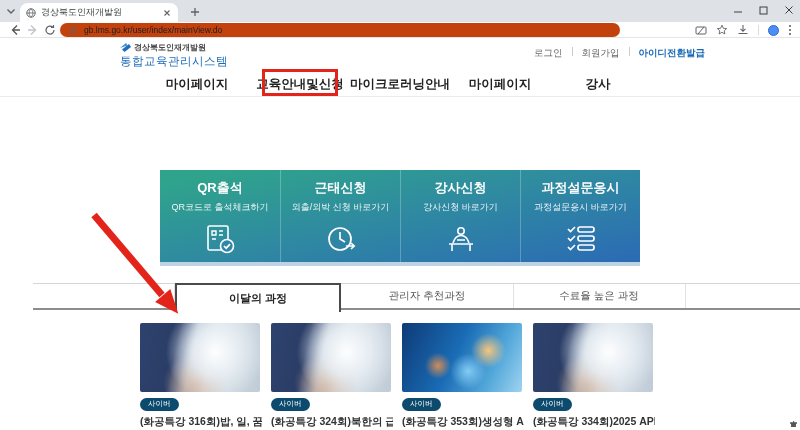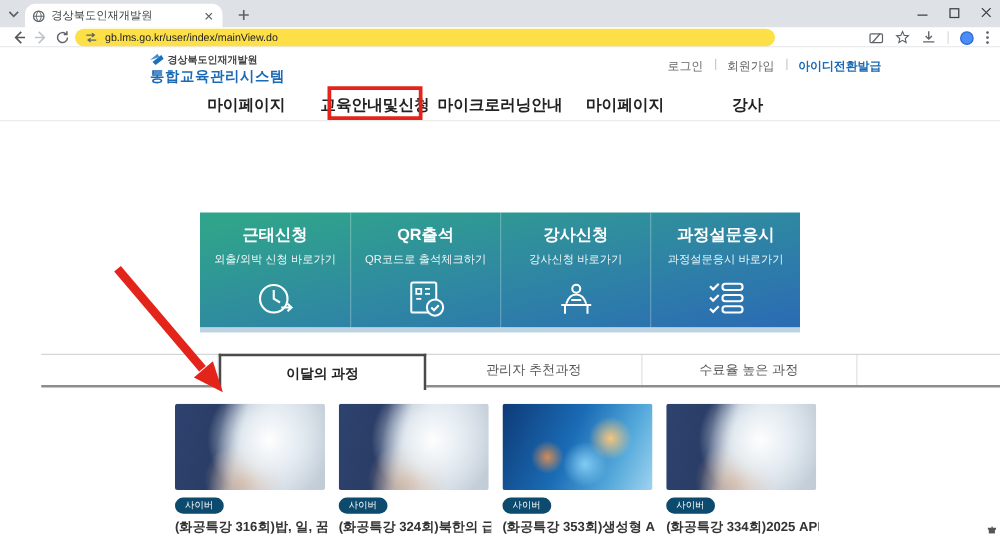--- a/index.html
+++ b/index.html
@@ -13,31 +13,31 @@
   .browser-tab { position:absolute; left:20px; top:3px; width:158px; height:19px; background:#fff;
                  border-radius:8px 8px 0 0; display:flex; align-items:center; padding:0 6px; gap:5px; }
   .favicon { width:10px; height:10px; flex:0 0 auto; }
   .tab-title { font-size:9px; color:#3c4043; white-space:nowrap; overflow:hidden; flex:1; }
   .tab-close { width:10px; height:10px; flex:0 0 auto; }
   .newtab-btn { position:absolute; left:188px; top:5px; width:14px; height:14px; }
   .win-controls { position:absolute; right:6px; top:2px; display:flex; gap:16px; align-items:center; height:16px; }
   .win-controls svg { display:block; }
   .toolbar { position:absolute; left:0; top:22px; width:800px; height:16px; background:#fff; border-bottom:1px solid #e3e5e8; }
   .nav-arrow { position:absolute; top:2px; width:12px; height:12px; }
-  .urlbar { position:absolute; left:50px; top:1px; width:648px; height:14px; background:#fde047; border-radius:7px;
+  .urlbar { position:absolute; left:50px; top:1px; width:648px; height:14px; background:#c2410c; border-radius:7px;
             display:flex; align-items:center; padding:0 8px; gap:6px; }
   .url-text { font-size:8.5px; color:#202124; white-space:nowrap; }
   .tb-icons { position:absolute; right:8px; top:1px; display:flex; align-items:center; gap:9px; height:14px; }
   .avatar { width:11px; height:11px; border-radius:50%; background:#4c8df6; border:1px solid #2a6ad4; }
 
   
   .site-header { position:absolute; left:0; top:38px; width:800px; height:30px; background:#fff; }
   .logo { position:absolute; left:120px; top:4px; cursor:pointer; }
   .logo-l1 { display:flex; align-items:center; gap:3px; font-size:8px; font-weight:bold; color:#444; }
-  .logo-l2 { font-size:11.5px; font-weight:bold; color:#1a6ab5; letter-spacing:.5px; margin-top:1px; }
+  .logo-l2 { font-size:11.5px; font-weight:normal; color:#1a6ab5; letter-spacing:.5px; margin-top:1px; }
   .util-links { position:absolute; right:95px; top:9px; display:flex; align-items:flex-start; font-size:9.5px; color:#666; }
   .util-links .sep { width:1px; height:9px; background:#ccc; margin:0 9px; }
   .util-links .accent { color:#1a6ab5; font-weight:bold; }
 
   
   .gnb { position:absolute; left:0; top:68px; width:800px; height:29px; background:#fff; border-bottom:1px solid #ececec; }
   .gnb-item { position:absolute; top:8px; transform:translateX(-50%); font-size:12.5px; font-weight:bold; color:#222; white-space:nowrap; cursor:pointer;font-family:Liberation Mono, monospace; }
   .red-box { position:absolute; left:262px; top:1px; width:76px; height:27px; border:3px solid #e3241b; pointer-events:none; }
 
   
@@ -180,38 +180,38 @@
     <span class="gnb-item" style="left:197px">마이페이지</span>
     <span class="gnb-item" style="left:400px">마이크로러닝안내</span>
     <span class="gnb-item" style="left:300px">교육안내및신청</span>
     <span class="gnb-item" style="left:500px">마이페이지</span>
     <span class="gnb-item" style="left:598px">강사</span>
     <div class="red-box"></div>
   </div>
 
   <div class="banner">
     <div class="qcell">
-      <div class="q-title">근태신청</div>
-      <div class="q-sub">외출/외박 신청 바로가기</div>
-      <svg class="q-icon" viewBox="0 0 34 34" fill="none" stroke="#fff" stroke-width="1.7">
-        <circle cx="16" cy="17" r="11"></circle>
-        <path d="M16 10v7l5 3M22 24h8M27 21l3.2 3-3.2 3"></path>
-      </svg>
-    </div>
-    <div class="qcell">
       <div class="q-title">QR출석</div>
       <div class="q-sub">QR코드로 출석체크하기</div>
       <svg class="q-icon" viewBox="0 0 34 34" fill="none" stroke="#fff" stroke-width="1.6">
         <rect x="5" y="4" width="20" height="24" rx="1.5"></rect>
         <path d="M9 9h4v4H9zM16 9h4M9 17h4M16 13h4" stroke-width="1.4"></path>
         <circle cx="24" cy="24" r="6.5" fill="#2f86a8" stroke="#fff"></circle>
         <path d="M21 24l2.2 2.2 3.8-4" stroke-width="1.7"></path>
       </svg>
     </div>
     <div class="qcell">
+      <div class="q-title">근태신청</div>
+      <div class="q-sub">외출/외박 신청 바로가기</div>
+      <svg class="q-icon" viewBox="0 0 34 34" fill="none" stroke="#fff" stroke-width="1.7">
+        <circle cx="16" cy="17" r="11"></circle>
+        <path d="M16 10v7l5 3M22 24h8M27 21l3.2 3-3.2 3"></path>
+      </svg>
+    </div>
+    <div class="qcell">
       <div class="q-title">강사신청</div>
       <div class="q-sub">강사신청 바로가기</div>
       <svg class="q-icon" viewBox="0 0 34 34" fill="none" stroke="#fff" stroke-width="1.6">
         <circle cx="17" cy="9" r="3.2"></circle>
         <path d="M9 21c1.5-5 4.5-7.5 8-7.5s6.5 2.5 8 7.5"></path>
         <path d="M5 22h24M8 22v7M26 22v7M13 18h8"></path>
       </svg>
     </div>
     <div class="qcell">
       <div class="q-title">과정설문응시</div>

